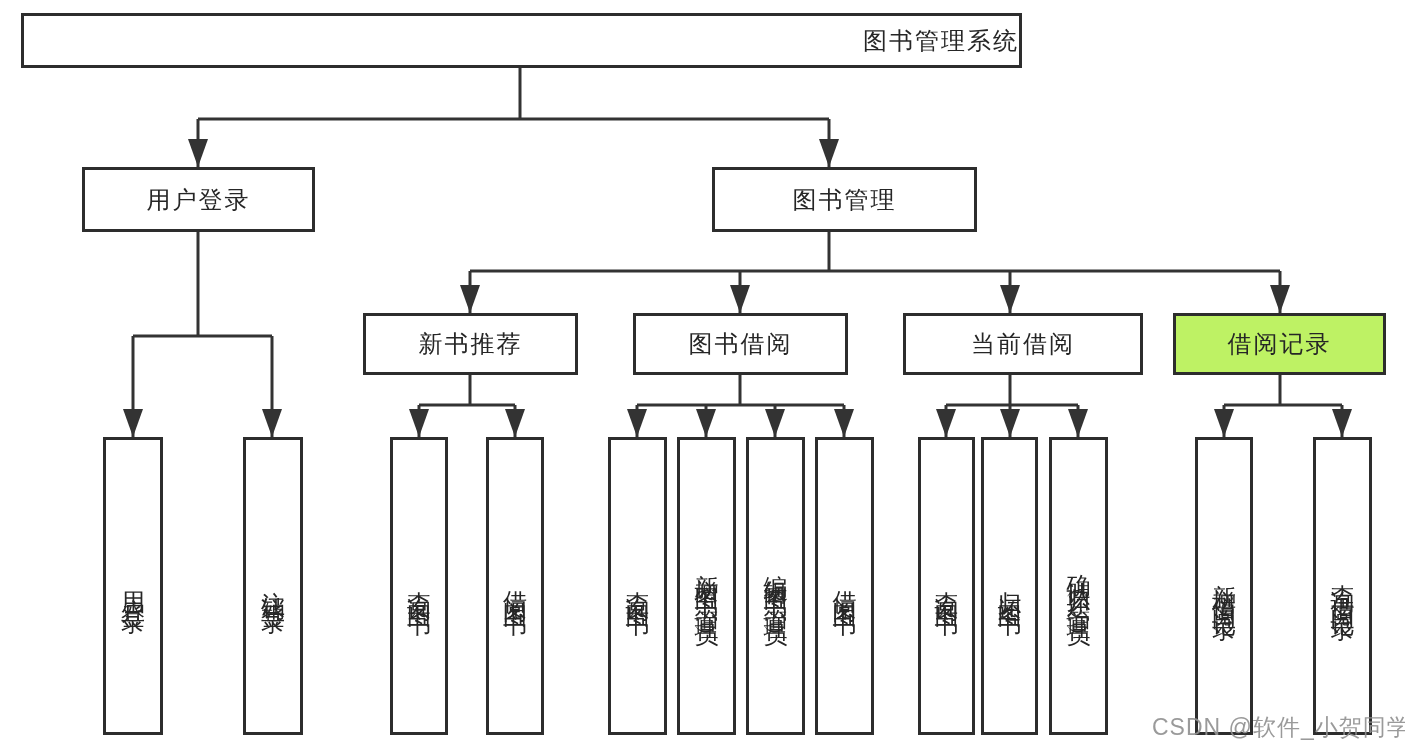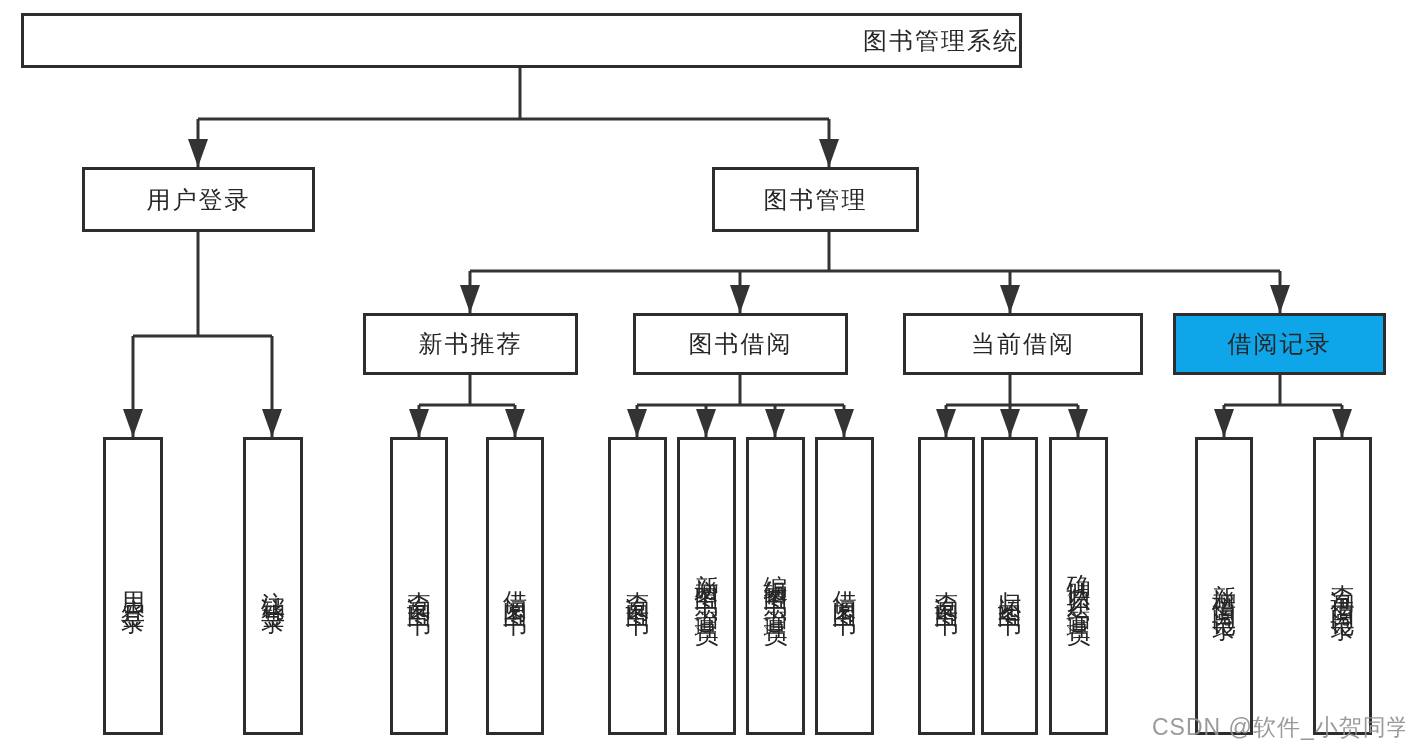--- a/index.html
+++ b/index.html
@@ -114,33 +114,33 @@
       <polygon points="1214,409 1234,409 1224,437" fill="#333333"></polygon>
       <polygon points="1332,409 1352,409 1342,437" fill="#333333"></polygon>
     </svg>
 
   <div class="node" style="left: 21px; top: 13px; width: 1001px; height: 55px; border-color: rgb(45, 45, 45); background: rgb(255, 255, 255); justify-content: flex-end;">
       <span class="label" style="color: rgb(38, 38, 38);">图书管理系统</span>
     </div>
     <div class="node" style="left: 82px; top: 167px; width: 233px; height: 65px; border-color: rgb(45, 45, 45); background: rgb(255, 255, 255);">
       <span class="label" style="color: rgb(38, 38, 38);">用户登录</span>
     </div>
-    <div class="node" style="left: 712px; top: 167px; width: 207px; height: 65px; border-color: rgb(45, 45, 45); background: rgb(255, 255, 255);">
+    <div class="node" style="left: 712px; top: 167px; width: 265px; height: 65px; border-color: rgb(45, 45, 45); background: rgb(255, 255, 255);">
       <span class="label" style="color: rgb(38, 38, 38);">图书管理</span>
     </div>
     <div class="node" style="left: 633px; top: 313px; width: 215px; height: 62px; border-color: rgb(45, 45, 45); background: rgb(255, 255, 255);">
       <span class="label" style="color: rgb(38, 38, 38);">图书借阅</span>
     </div>
     <div class="node" style="left: 363px; top: 313px; width: 215px; height: 62px; border-color: rgb(45, 45, 45); background: rgb(255, 255, 255);">
       <span class="label" style="color: rgb(38, 38, 38);">新书推荐</span>
     </div>
     <div class="node" style="left: 903px; top: 313px; width: 240px; height: 62px; border-color: rgb(45, 45, 45); background: rgb(255, 255, 255);">
       <span class="label" style="color: rgb(38, 38, 38);">当前借阅</span>
     </div>
-    <div class="node" style="left: 1173px; top: 313px; width: 213px; height: 62px; border-color: rgb(45, 45, 45); background: #0ea5e9;">
+    <div class="node" style="left: 1173px; top: 313px; width: 213px; height: 62px; border-color: rgb(45, 45, 45); background: #bef264;">
       <span class="label" style="color: rgb(38, 38, 38);">借阅记录</span>
     </div>
     <div class="node vertical" style="left: 103px; top: 437px; width: 60px; height: 298px; border-color: rgb(45, 45, 45); background: rgb(255, 255, 255);">
       <span class="label" style="color: rgb(38, 38, 38);">用户登录</span>
     </div>
     <div class="node vertical" style="left: 243px; top: 437px; width: 60px; height: 298px; border-color: rgb(45, 45, 45); background: rgb(255, 255, 255);">
       <span class="label" style="color: rgb(38, 38, 38);">注销登录</span>
     </div>
     <div class="node vertical" style="left: 390px; top: 437px; width: 58px; height: 298px; border-color: rgb(45, 45, 45); background: rgb(255, 255, 255);">
       <span class="label" style="color: rgb(38, 38, 38);">查询图书</span>

